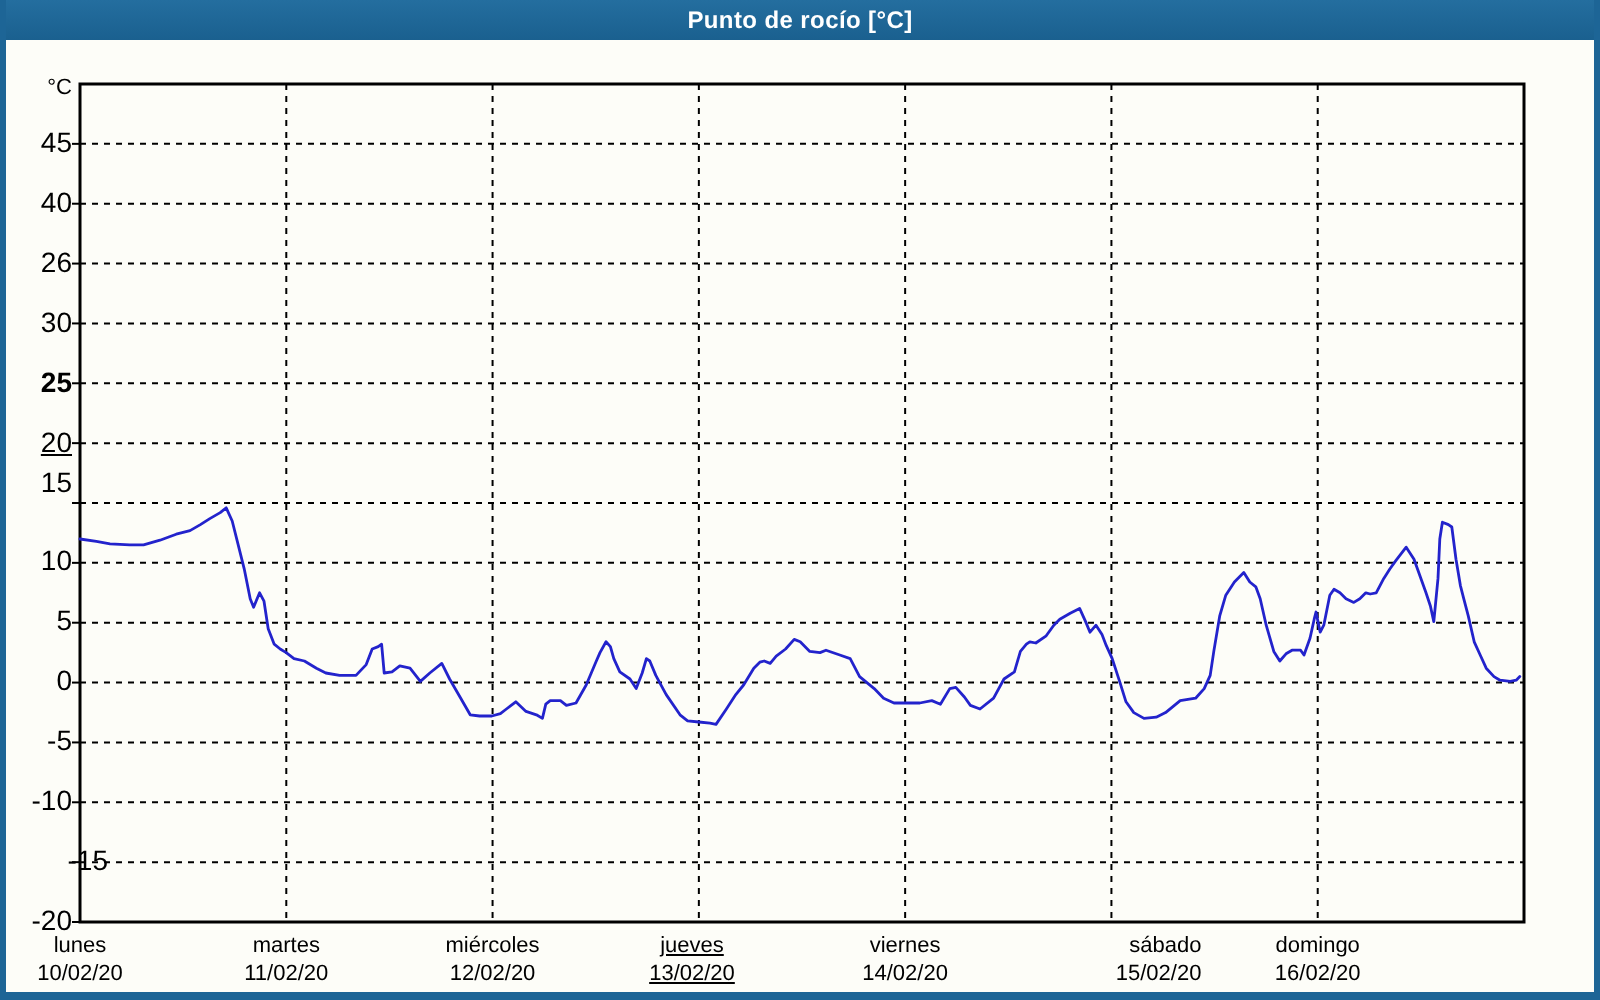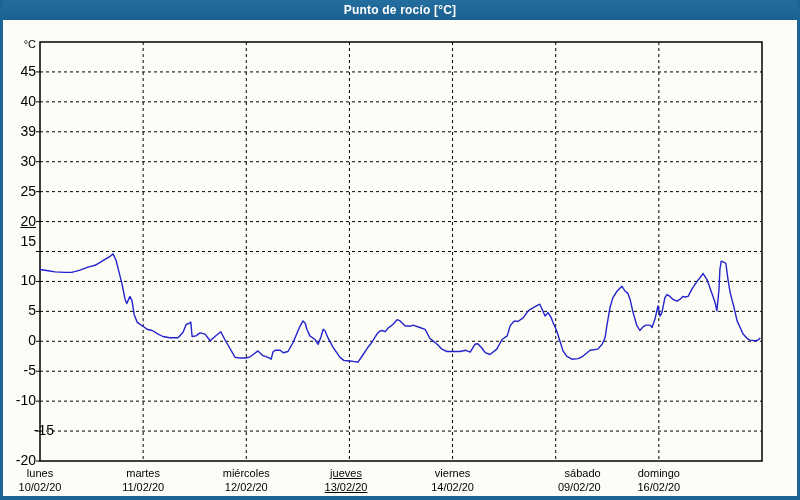--- a/index.html
+++ b/index.html
@@ -62,23 +62,23 @@
         <line x1="449.57142857142856" y1="22" x2="449.57142857142856" y2="441" class="grid"></line>
         <line x1="552.7142857142858" y1="22" x2="552.7142857142858" y2="441" class="grid"></line>
         <line x1="655.8571428571428" y1="22" x2="655.8571428571428" y2="441" class="grid"></line>
         <rect x="37" y="22" width="722" height="419" class="frame"></rect>
         <polyline points="37.0,249.5 45.2,250.7 52.0,251.9 61.9,252.4 68.8,252.4 77.0,250.1 85.1,247.1 92.0,245.3 97.2,242.3 101.9,239.3 107.1,236.3 110.1,233.9 113.1,240.5 116.1,252.4 119.1,264.4 122.1,279.4 123.8,283.6 126.8,276.4 129.0,280.6 131.1,294.4 134.1,302.1 137.1,304.5 140.1,306.3 144.0,309.3 149.2,310.5 155.2,314.1 159.9,316.5 166.8,317.7 175.0,317.7 180.1,312.3 183.1,304.5 186.1,303.3 187.8,302.1 189.1,316.5 193.0,315.9 196.9,312.9 202.0,314.1 207.2,320.7 211.9,316.5 217.9,311.7 221.8,319.5 227.0,328.5 232.1,337.4 236.8,338.0 242.9,338.0 247.2,336.8 250.2,334.5 254.9,330.9 260.0,335.7 265.2,337.4 268.2,339.2 269.9,332.1 272.1,330.3 277.2,330.3 280.2,332.7 285.0,331.5 290.1,322.5 294.9,311.1 297.0,306.3 300.0,300.9 302.2,303.3 303.9,309.3 306.9,315.9 312.0,319.5 315.1,324.3 318.1,316.5 320.2,309.3 321.9,310.5 324.9,317.7 330.1,327.3 337.0,337.4 340.8,340.4 346.4,341.0 352.0,341.6 355.0,342.2 360.2,334.5 364.9,327.3 368.8,322.5 373.9,314.1 376.9,311.1 379.1,310.5 382.1,311.7 385.1,308.1 389.8,304.5 394.1,299.7 397.1,300.9 401.9,305.7 407.0,306.3 410.0,305.1 416.9,307.5 422.1,309.3 426.8,318.3 434.1,324.3 438.8,329.1 444.0,331.5 449.6,331.5 456.9,331.5 462.9,330.3 467.2,332.1 471.9,324.3 474.9,323.7 479.2,328.5 482.2,332.7 487.0,334.5 493.8,329.1 499.0,319.5 504.2,315.9 507.2,305.7 510.2,302.1 511.9,300.9 514.9,301.5 520.1,297.9 523.9,292.6 526.9,289.6 532.1,286.6 536.8,284.2 539.8,290.8 542.0,296.1 545.0,292.6 548.0,297.3 550.1,302.7 553.1,309.3 557.0,321.3 560.0,330.9 563.9,336.3 569.0,339.2 575.1,338.6 579.8,336.3 587.1,330.3 594.8,329.1 599.1,324.3 602.1,317.7 603.9,305.7 606.9,287.8 609.9,277.6 614.2,271.0 618.9,266.2 621.9,271.0 624.9,273.4 627.1,279.4 630.1,292.6 633.9,305.7 636.9,310.5 640.0,306.9 643.0,305.1 647.3,305.1 649.0,307.5 652.0,299.1 654.1,289.6 655.0,286.0 657.1,296.1 658.9,292.6 661.9,277.6 664.0,274.6 667.0,276.4 670.0,279.4 673.9,281.2 676.9,279.4 679.9,276.4 682.1,277.0 685.1,276.4 688.9,269.2 692.0,264.4 695.0,260.2 700.1,253.6 704.0,259.6 707.0,268.0 710.0,276.4 712.2,283.0 713.9,290.8 716.0,269.2 716.9,249.5 718.2,241.1 721.2,242.3 722.9,243.5 725.0,259.6 727.2,272.8 728.9,279.4 731.1,287.8 734.1,300.9 737.1,307.5 740.1,314.1 744.0,318.3 747.0,320.1 752.1,320.7 755.1,320.1 756.9,318.3" class="series" style="stroke:#2323cc"></polyline>
       </svg>
     <span class="unit-label">°C</span>
     <div id="y-axis-labels">
         <span class="ylab" style="top: 44.9286px;">45</span>
         <span class="ylab" style="top: 74.8571px;">40</span>
-        <span class="ylab" style="top: 104.786px;">39</span>
+        <span class="ylab" style="top: 104.786px;">26</span>
         <span class="ylab" style="top: 134.714px;">30</span>
-        <span class="ylab" style="top: 164.643px;">25</span>
+        <span class="ylab" style="top: 164.643px; font-weight: bold;">25</span>
         <span class="ylab" style="top: 194.571px; text-decoration: underline;">20</span>
         <span class="ylab" style="top: 215px;">15</span>
         <span class="ylab" style="top: 254.429px;">10</span>
         <span class="ylab" style="top: 284.357px;">5</span>
         <span class="ylab" style="top: 314.286px;">0</span>
         <span class="ylab" style="top: 344.214px;">-5</span>
         <span class="ylab" style="top: 374.143px;">-10</span>
         <span class="ylab" style="top: 404.071px; padding-left: 18px;">-15</span>
         <span class="ylab" style="top: 434px;">-20</span>
       </div>
@@ -98,21 +98,21 @@
         <div class="xlab" style="left: 298px; top: 446px; text-decoration: underline;">
           <div class="dname">jueves</div>
           <div class="ddate">13/02/20</div>
         </div>
         <div class="xlab" style="left: 404.571px; top: 446px;">
           <div class="dname">viernes</div>
           <div class="ddate">14/02/20</div>
         </div>
         <div class="xlab" style="left: 507.714px; top: 446px; text-align: right;">
           <div class="dname">sábado</div>
-          <div class="ddate">09/02/20</div>
+          <div class="ddate">15/02/20</div>
         </div>
         <div class="xlab" style="left: 610.857px; top: 446px;">
           <div class="dname">domingo</div>
           <div class="ddate">16/02/20</div>
         </div>
       </div>
   </div>
 </div>
 
 </body></html>

